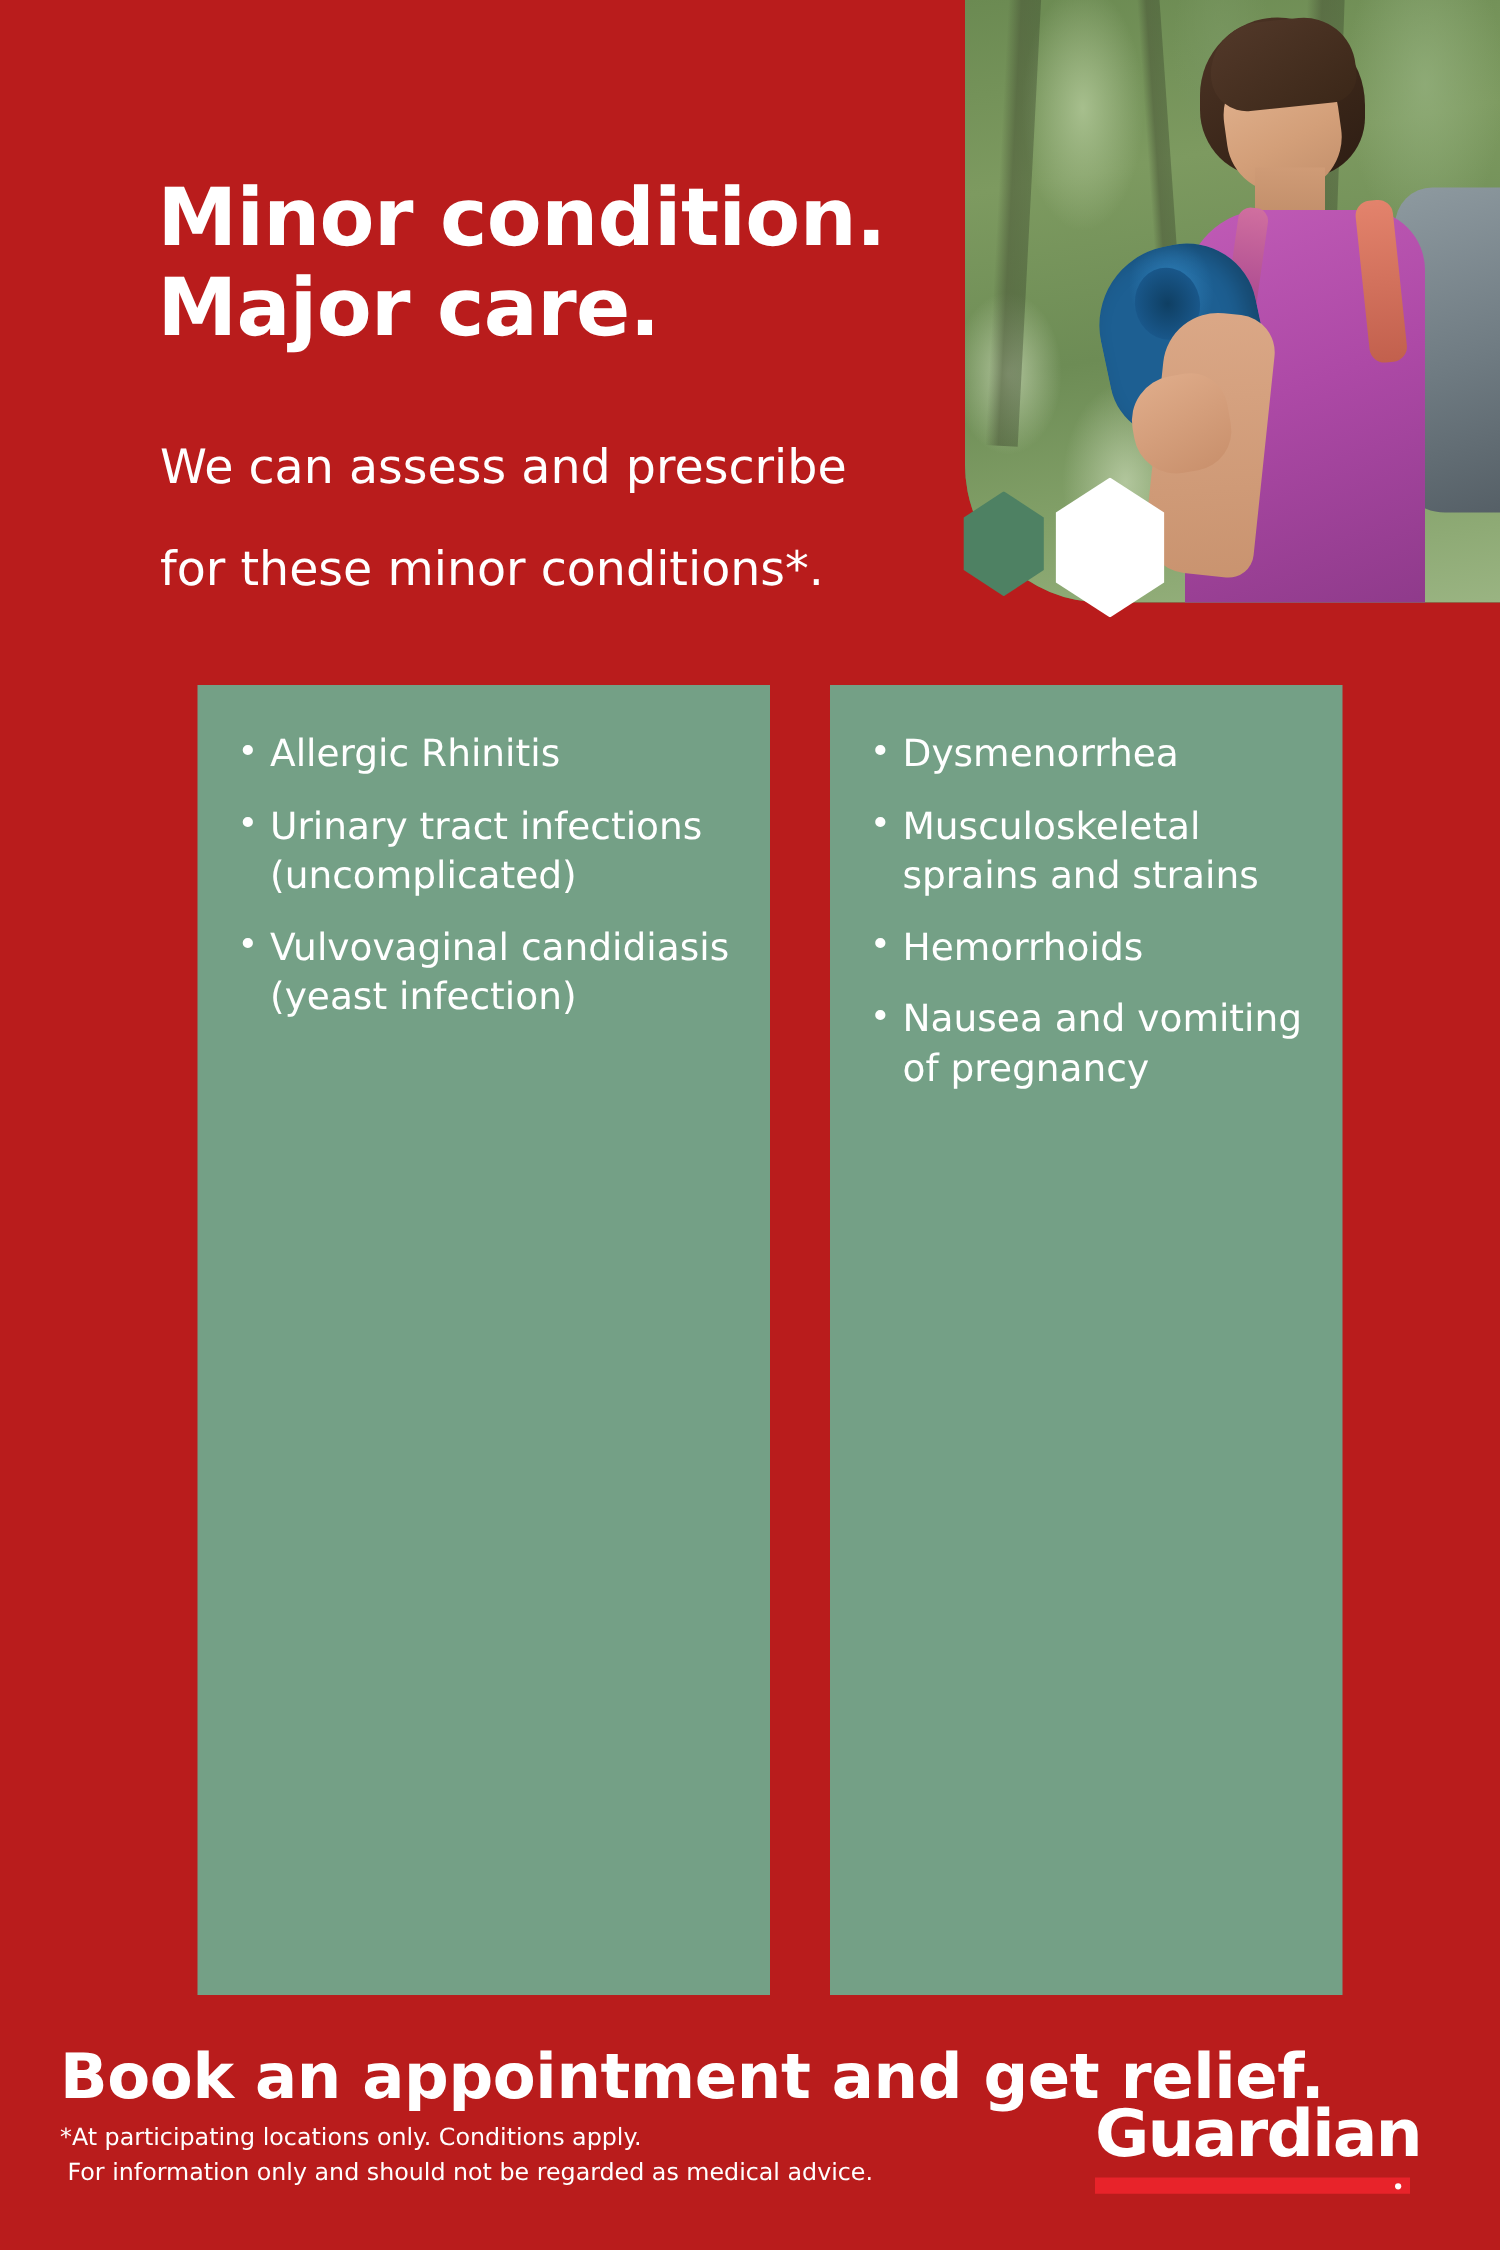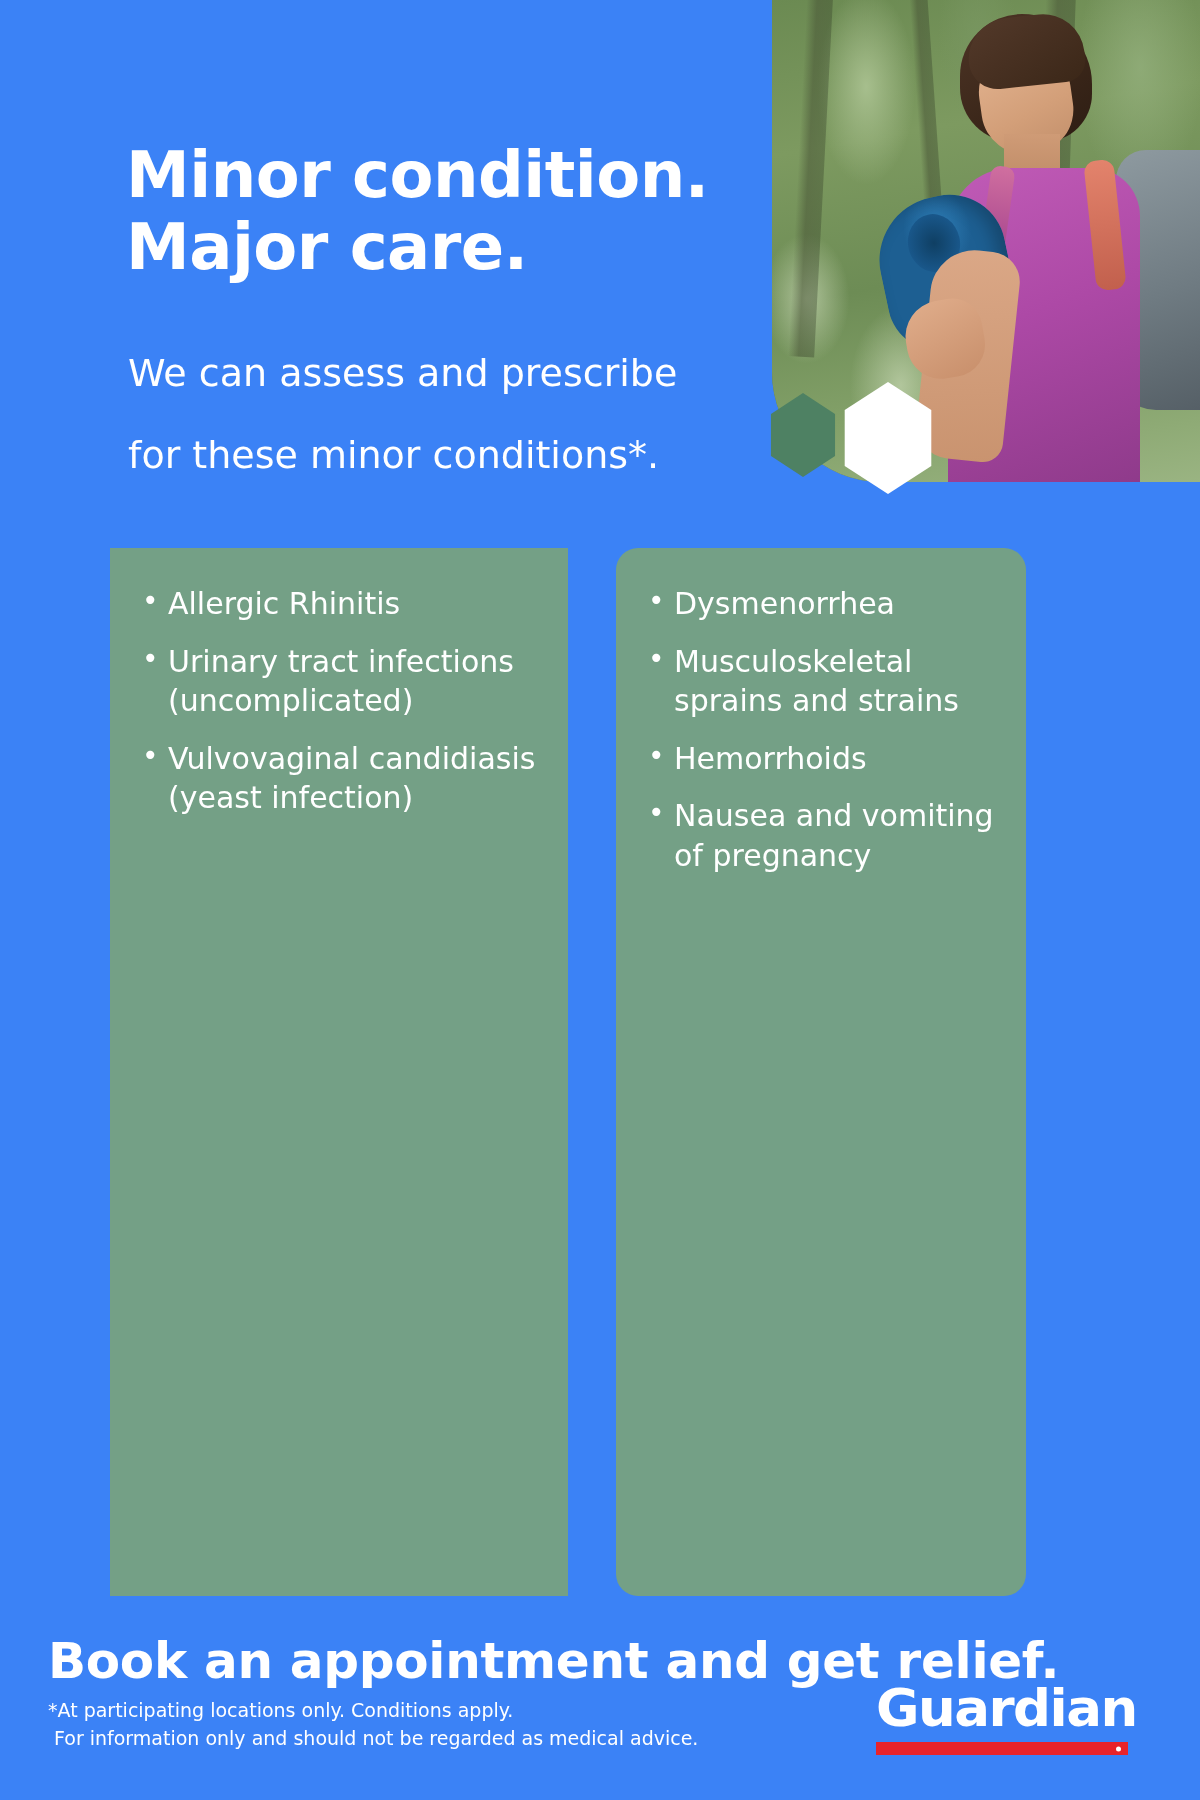--- a/index.html
+++ b/index.html
@@ -14,21 +14,21 @@
     font-family: "DejaVu Sans", "Liberation Sans", sans-serif;
     background: #03673a;
     position: relative;
   }
 
   .poster {
     position: absolute;
     inset: 0;
     width: 1200px;
     height: 1800px;
-    background: #3b82f6;
+    background: #b91c1c;
     overflow: hidden;
   }
 
   
   .hero-photo {
     position: absolute;
     top: 0;
     left: 772px;
     width: 428px;
     height: 482px;
@@ -202,22 +202,22 @@
     top: 548px;
     width: 980px;
     height: 1048px;
     display: flex;
     gap: 48px;
   }
   .panel {
     background: #74a086;
     padding: 36px 30px 30px 28px;
   }
-  .panel.left  { width: 458px; }
-  .panel.right { width: 410px; border-radius: 22px; }
+  .panel.left  { width: 458px; margin-left: 48px; }
+  .panel.right { width: 410px; }
 
   .cond-list { list-style: none; }
   .cond-list li {
     position: relative;
     color: #ffffff;
     font-size: 30px;
     line-height: 1.32;
     padding-left: 30px;
     margin-bottom: 18px;
   }

